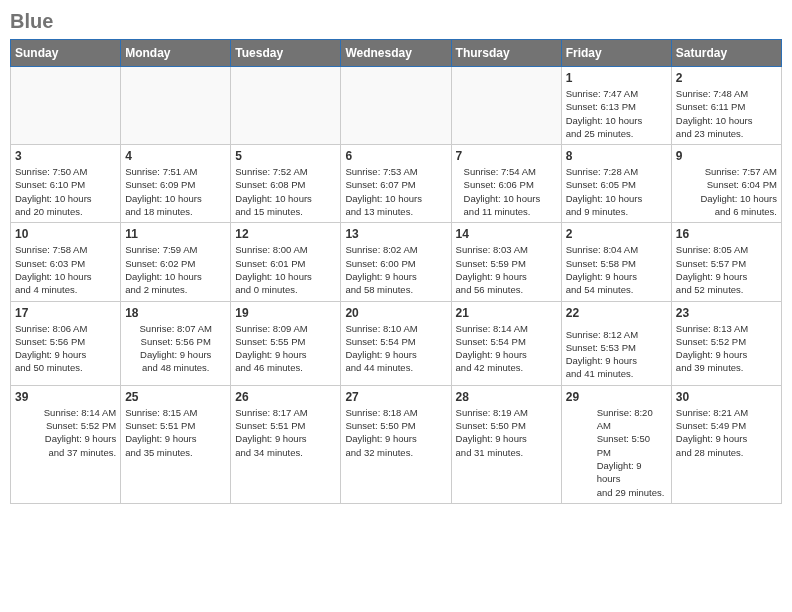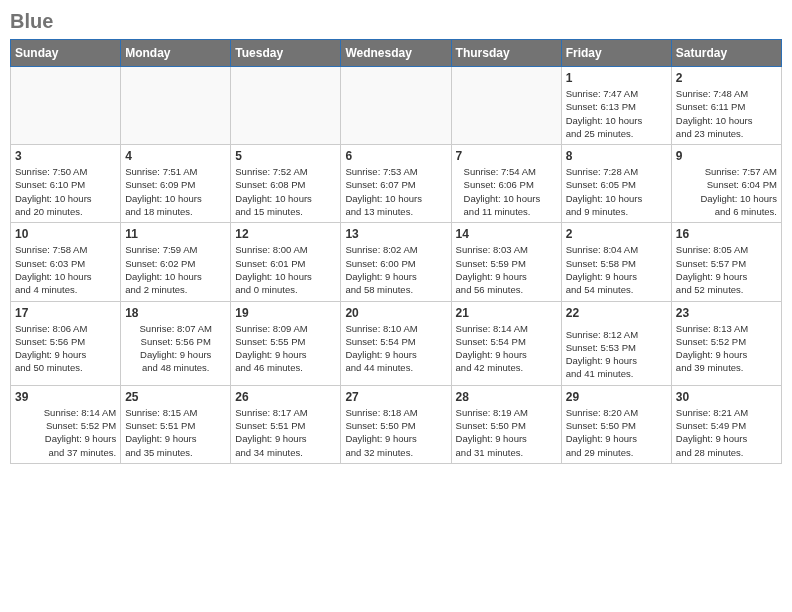--- a/index.html
+++ b/index.html
@@ -312,21 +312,21 @@
         </td>
         <td>
           <span class="day-number">28</span>
           <div class="day-info" style="white-space: pre-line;">Sunrise: 8:19 AM
 Sunset: 5:50 PM
 Daylight: 9 hours
 and 31 minutes.</div>
         </td>
         <td>
           <span class="day-number">29</span>
-          <div class="day-info" style="white-space: pre-line;">Sunrise: 8:20 AM
+          <div class="day-info" style="white-space: pre-line; margin-left: 31px;">Sunrise: 8:20 AM
 Sunset: 5:50 PM
 Daylight: 9 hours
 and 29 minutes.</div>
         </td>
         <td>
           <span class="day-number">30</span>
           <div class="day-info" style="white-space: pre-line;">Sunrise: 8:21 AM
 Sunset: 5:49 PM
 Daylight: 9 hours
 and 28 minutes.</div>

